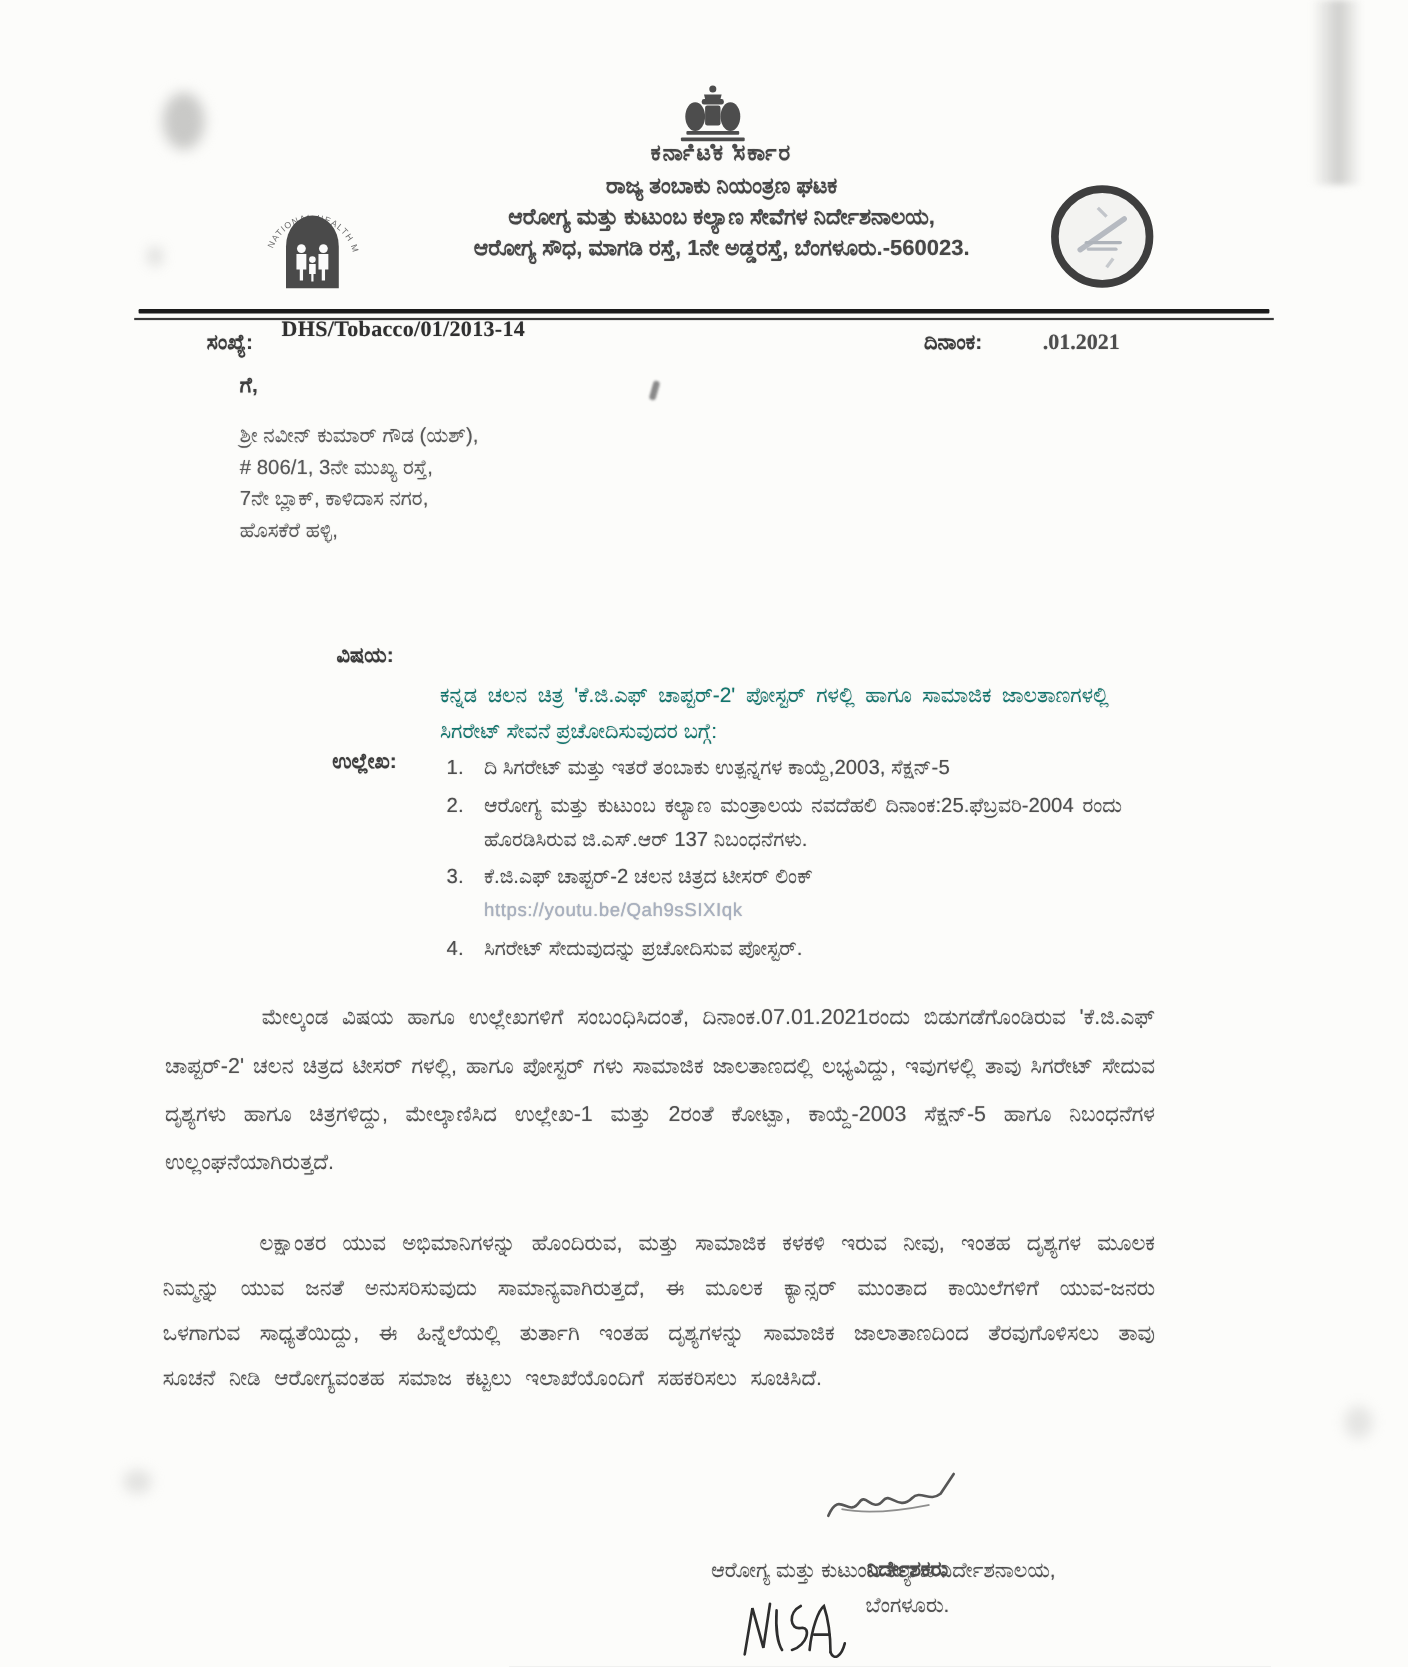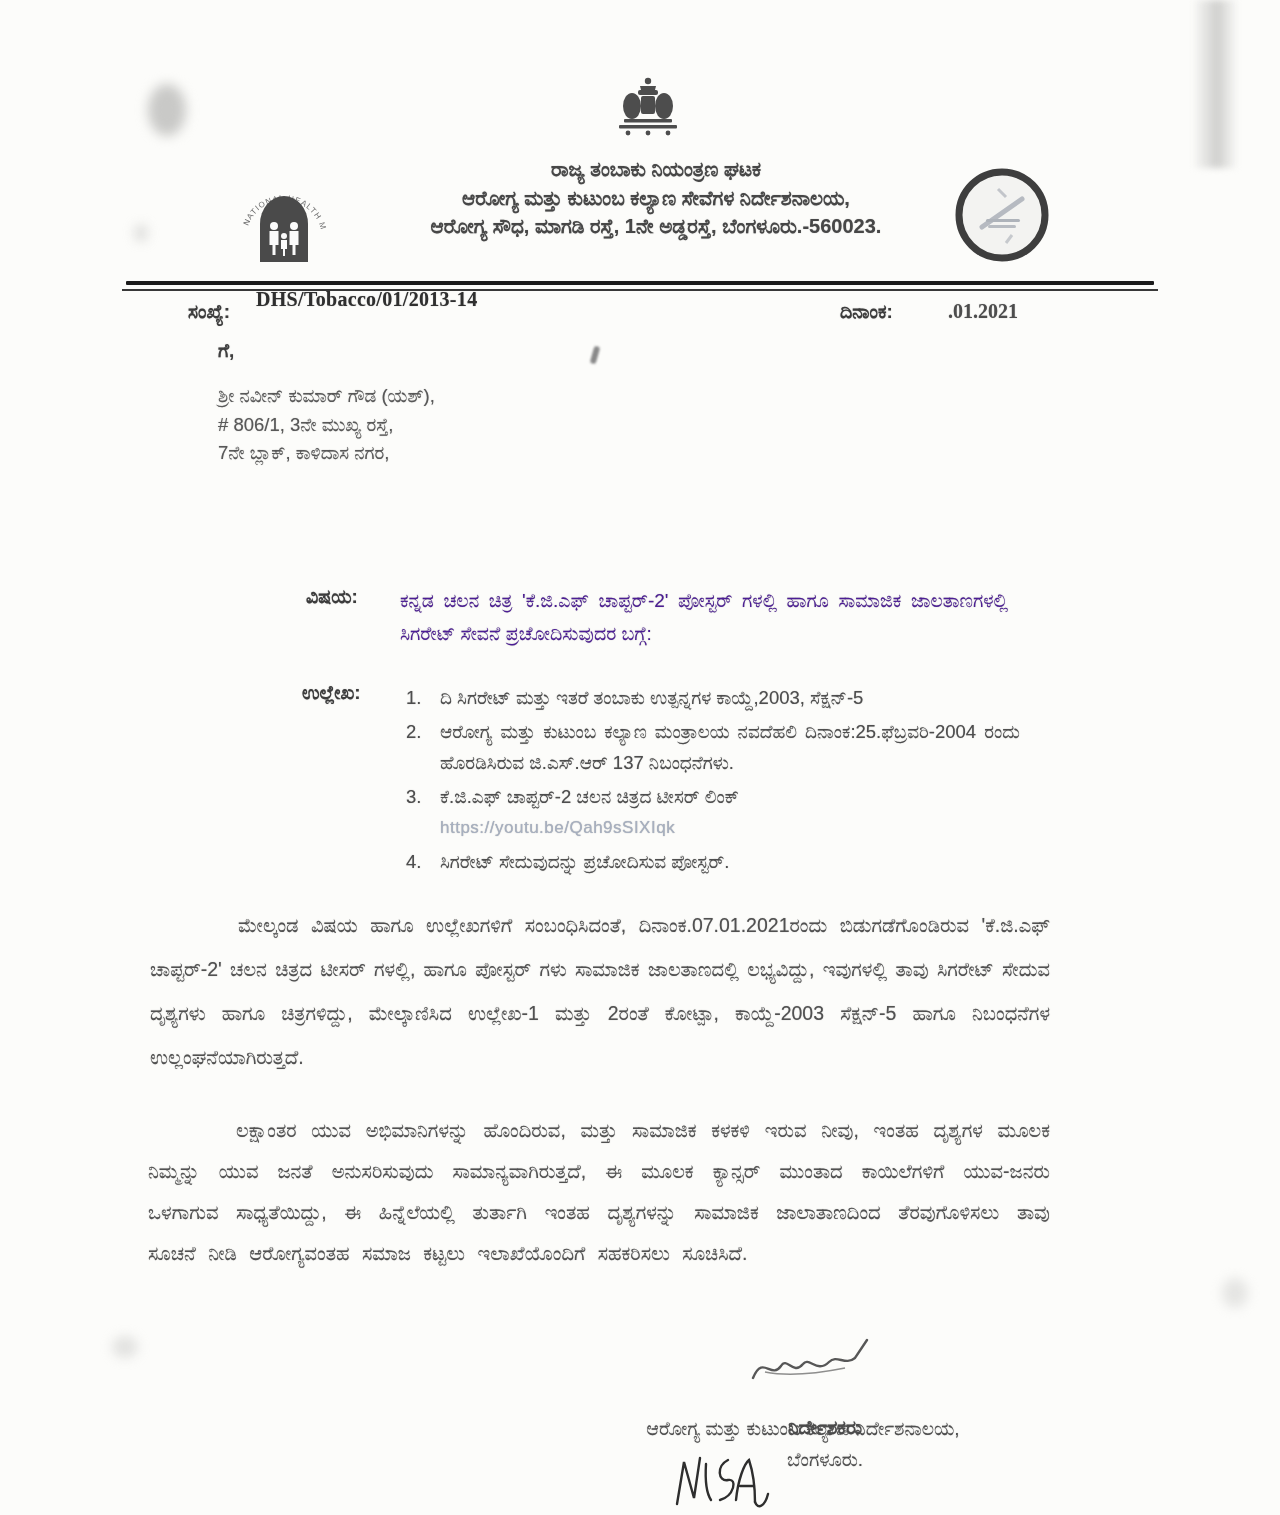--- a/index.html
+++ b/index.html
@@ -22,21 +22,21 @@
   .hdr-email .lnk{text-decoration:underline;color:#262626;cursor:pointer;}
   .rule-a{left:126px;width:1028px;height:4px;background:#1b1b1b;border-radius:1px;}
   .rule-b{left:122px;width:1036px;height:2px;background:#383838;}
   
   .lbl{font-weight:bold;color:#3c3c3c;font-size:19px;}
   .refno{font-family:"Liberation Serif","DejaVu Serif",serif;font-weight:bold;font-size:20px;color:#2f2f2f;letter-spacing:.3px;}
   .dateval{font-family:"Liberation Serif","DejaVu Serif",serif;font-size:20px;color:#4d4d4d;font-weight:bold;}
   
   .addr{font-size:18.5px;line-height:28.5px;color:#585858;}
   
-  .subj-txt{font-size:19px;line-height:32.5px;text-align:justify;color:#4c1d95;}
+  .subj-txt{font-size:19px;line-height:32.5px;text-align:justify;color:#0f766e;margin-top:32px;}
   .ref-list{font-size:18.5px;color:#4e4e4e;}
   .ref-item{display:flex;line-height:31px;margin-bottom:3px;}
   .ref-num{width:34px;flex:0 0 34px;color:#4e4e4e;}
   .ref-txt{flex:1;text-align:justify;}
   .teaser{color:#a7b0c0;font-size:17px;letter-spacing:.5px;filter:blur(.4px);cursor:pointer;}
   
   .para{font-size:19.5px;color:#515151;text-align:justify;text-indent:88px;}
   .p1{line-height:44px;word-spacing:2px;}
   .p2{line-height:41px;word-spacing:7px;}
   
@@ -98,37 +98,39 @@
     <svg width="104" height="104" viewBox="0 0 104 104" style="filter:blur(.7px);">
       <circle cx="52" cy="52" r="43" fill="#f3f3f1" stroke="#3e3e3e" stroke-width="7"></circle>
       <line x1="32" y1="64" x2="72" y2="36" stroke="#b6bac1" stroke-width="5" stroke-linecap="round"></line>
       <rect x="36" y="56" width="34" height="3" fill="#aeb3ba" rx="1.5"></rect>
       <rect x="38" y="62" width="28" height="3" fill="#b8bcc2" rx="1.5"></rect>
       <line x1="48" y1="26" x2="56" y2="34" stroke="#c2c5ca" stroke-width="3"></line>
       <line x1="62" y1="72" x2="56" y2="80" stroke="#c6c9cd" stroke-width="3"></line>
     </svg>
   </div>
 
+  <div class="abs hdr hdr-main soft" style="top:128px;">ಕರ್ನಾಟಕ ಸರ್ಕಾರ</div>
   <div class="abs hdr hdr-sub soft" style="top:158px;">ರಾಜ್ಯ ತಂಬಾಕು ನಿಯಂತ್ರಣ ಘಟಕ</div>
   <div class="abs hdr hdr-sub soft" style="top:187px;">ಆರೋಗ್ಯ ಮತ್ತು ಕುಟುಂಬ ಕಲ್ಯಾಣ ಸೇವೆಗಳ ನಿರ್ದೇಶನಾಲಯ,</div>
   <div class="abs hdr hdr-sub soft" style="top:215px;">ಆರೋಗ್ಯ ಸೌಧ, ಮಾಗಡಿ ರಸ್ತೆ, 1ನೇ ಅಡ್ಡರಸ್ತೆ, ಬೆಂಗಳೂರು.-560023.</div>
 
   <div class="abs rule-a" style="top:281px;"></div>
   <div class="abs rule-b" style="top:289px;"></div>
 
   <div class="abs lbl soft" style="left:188px;top:301px;">ಸಂಖ್ಯೆ:</div>
   <div class="abs refno soft" style="left:256px;top:288px;">DHS/Tobacco/01/2013-14</div>
   <div class="abs lbl soft" style="left:840px;top:301px;">ದಿನಾಂಕ:</div>
   <div class="abs dateval soft" style="left:948px;top:300px;">.01.2021</div>
 
   <div class="abs soft" style="left:218px;top:340px;font-size:19px;font-weight:bold;color:#3f3f3f;">ಗೆ,</div>
   <div class="abs addr soft" style="left:218px;top:382px;width:480px;">
     <div>ಶ್ರೀ ನವೀನ್ ಕುಮಾರ್ ಗೌಡ (ಯಶ್),</div>
     <div># 806/1, 3ನೇ ಮುಖ್ಯ ರಸ್ತೆ,</div>
     <div>7ನೇ ಬ್ಲಾಕ್, ಕಾಳಿದಾಸ ನಗರ,</div>
+    <div>ಹೊಸಕೆರೆ ಹಳ್ಳಿ,</div>
   </div>
 
   <div class="abs lbl soft" style="left:306px;top:586px;">ವಿಷಯ:</div>
   <div class="abs subj-txt soft" style="left:400px;top:585px;width:608px;">ಕನ್ನಡ ಚಲನ ಚಿತ್ರ 'ಕೆ.ಜಿ.ಎಫ್ ಚಾಪ್ಟರ್-2' ಪೋಸ್ಟರ್ ಗಳಲ್ಲಿ ಹಾಗೂ ಸಾಮಾಜಿಕ ಜಾಲತಾಣಗಳಲ್ಲಿ ಸಿಗರೇಟ್ ಸೇವನೆ ಪ್ರಚೋದಿಸುವುದರ ಬಗ್ಗೆ:</div>
 
   <div class="abs lbl soft" style="left:302px;top:682px;">ಉಲ್ಲೇಖ:</div>
   <div class="abs ref-list soft" style="left:406px;top:682px;width:614px;">
     <div class="ref-item">
       <span class="ref-num">1.</span>
       <span class="ref-txt">ದಿ ಸಿಗರೇಟ್ ಮತ್ತು ಇತರೆ ತಂಬಾಕು ಉತ್ಪನ್ನಗಳ ಕಾಯ್ದೆ,2003, ಸೆಕ್ಷನ್-5</span>

